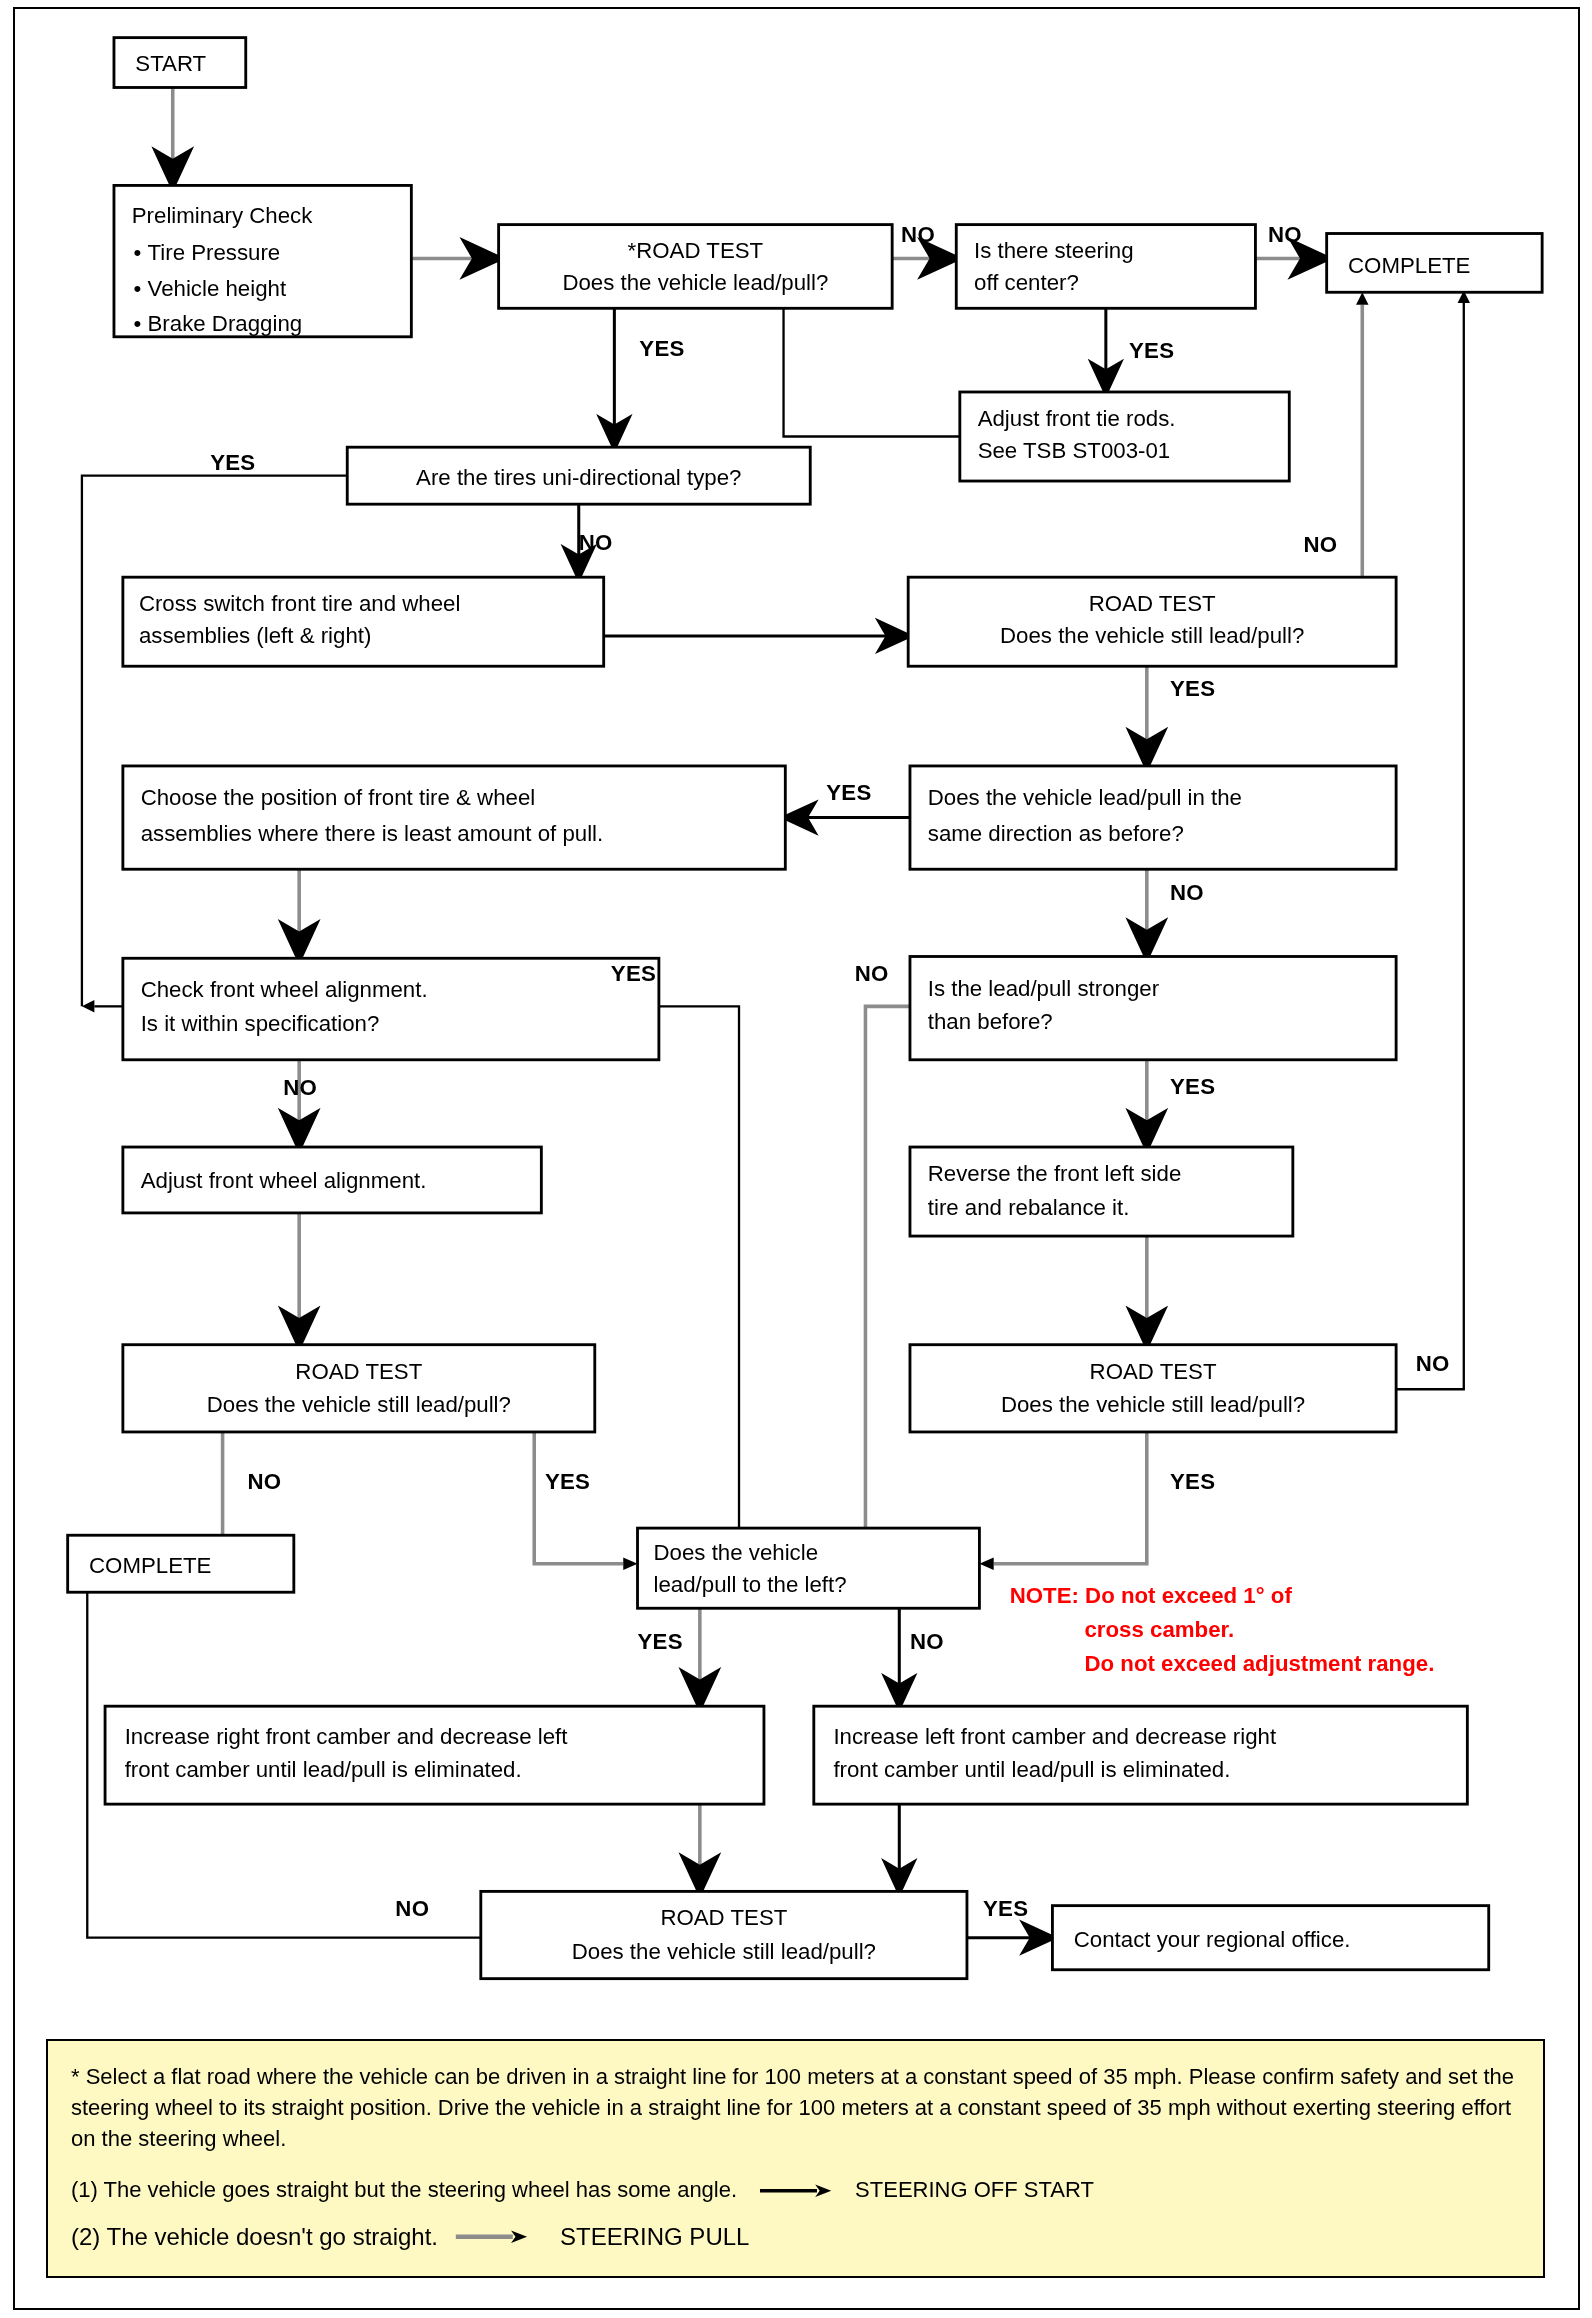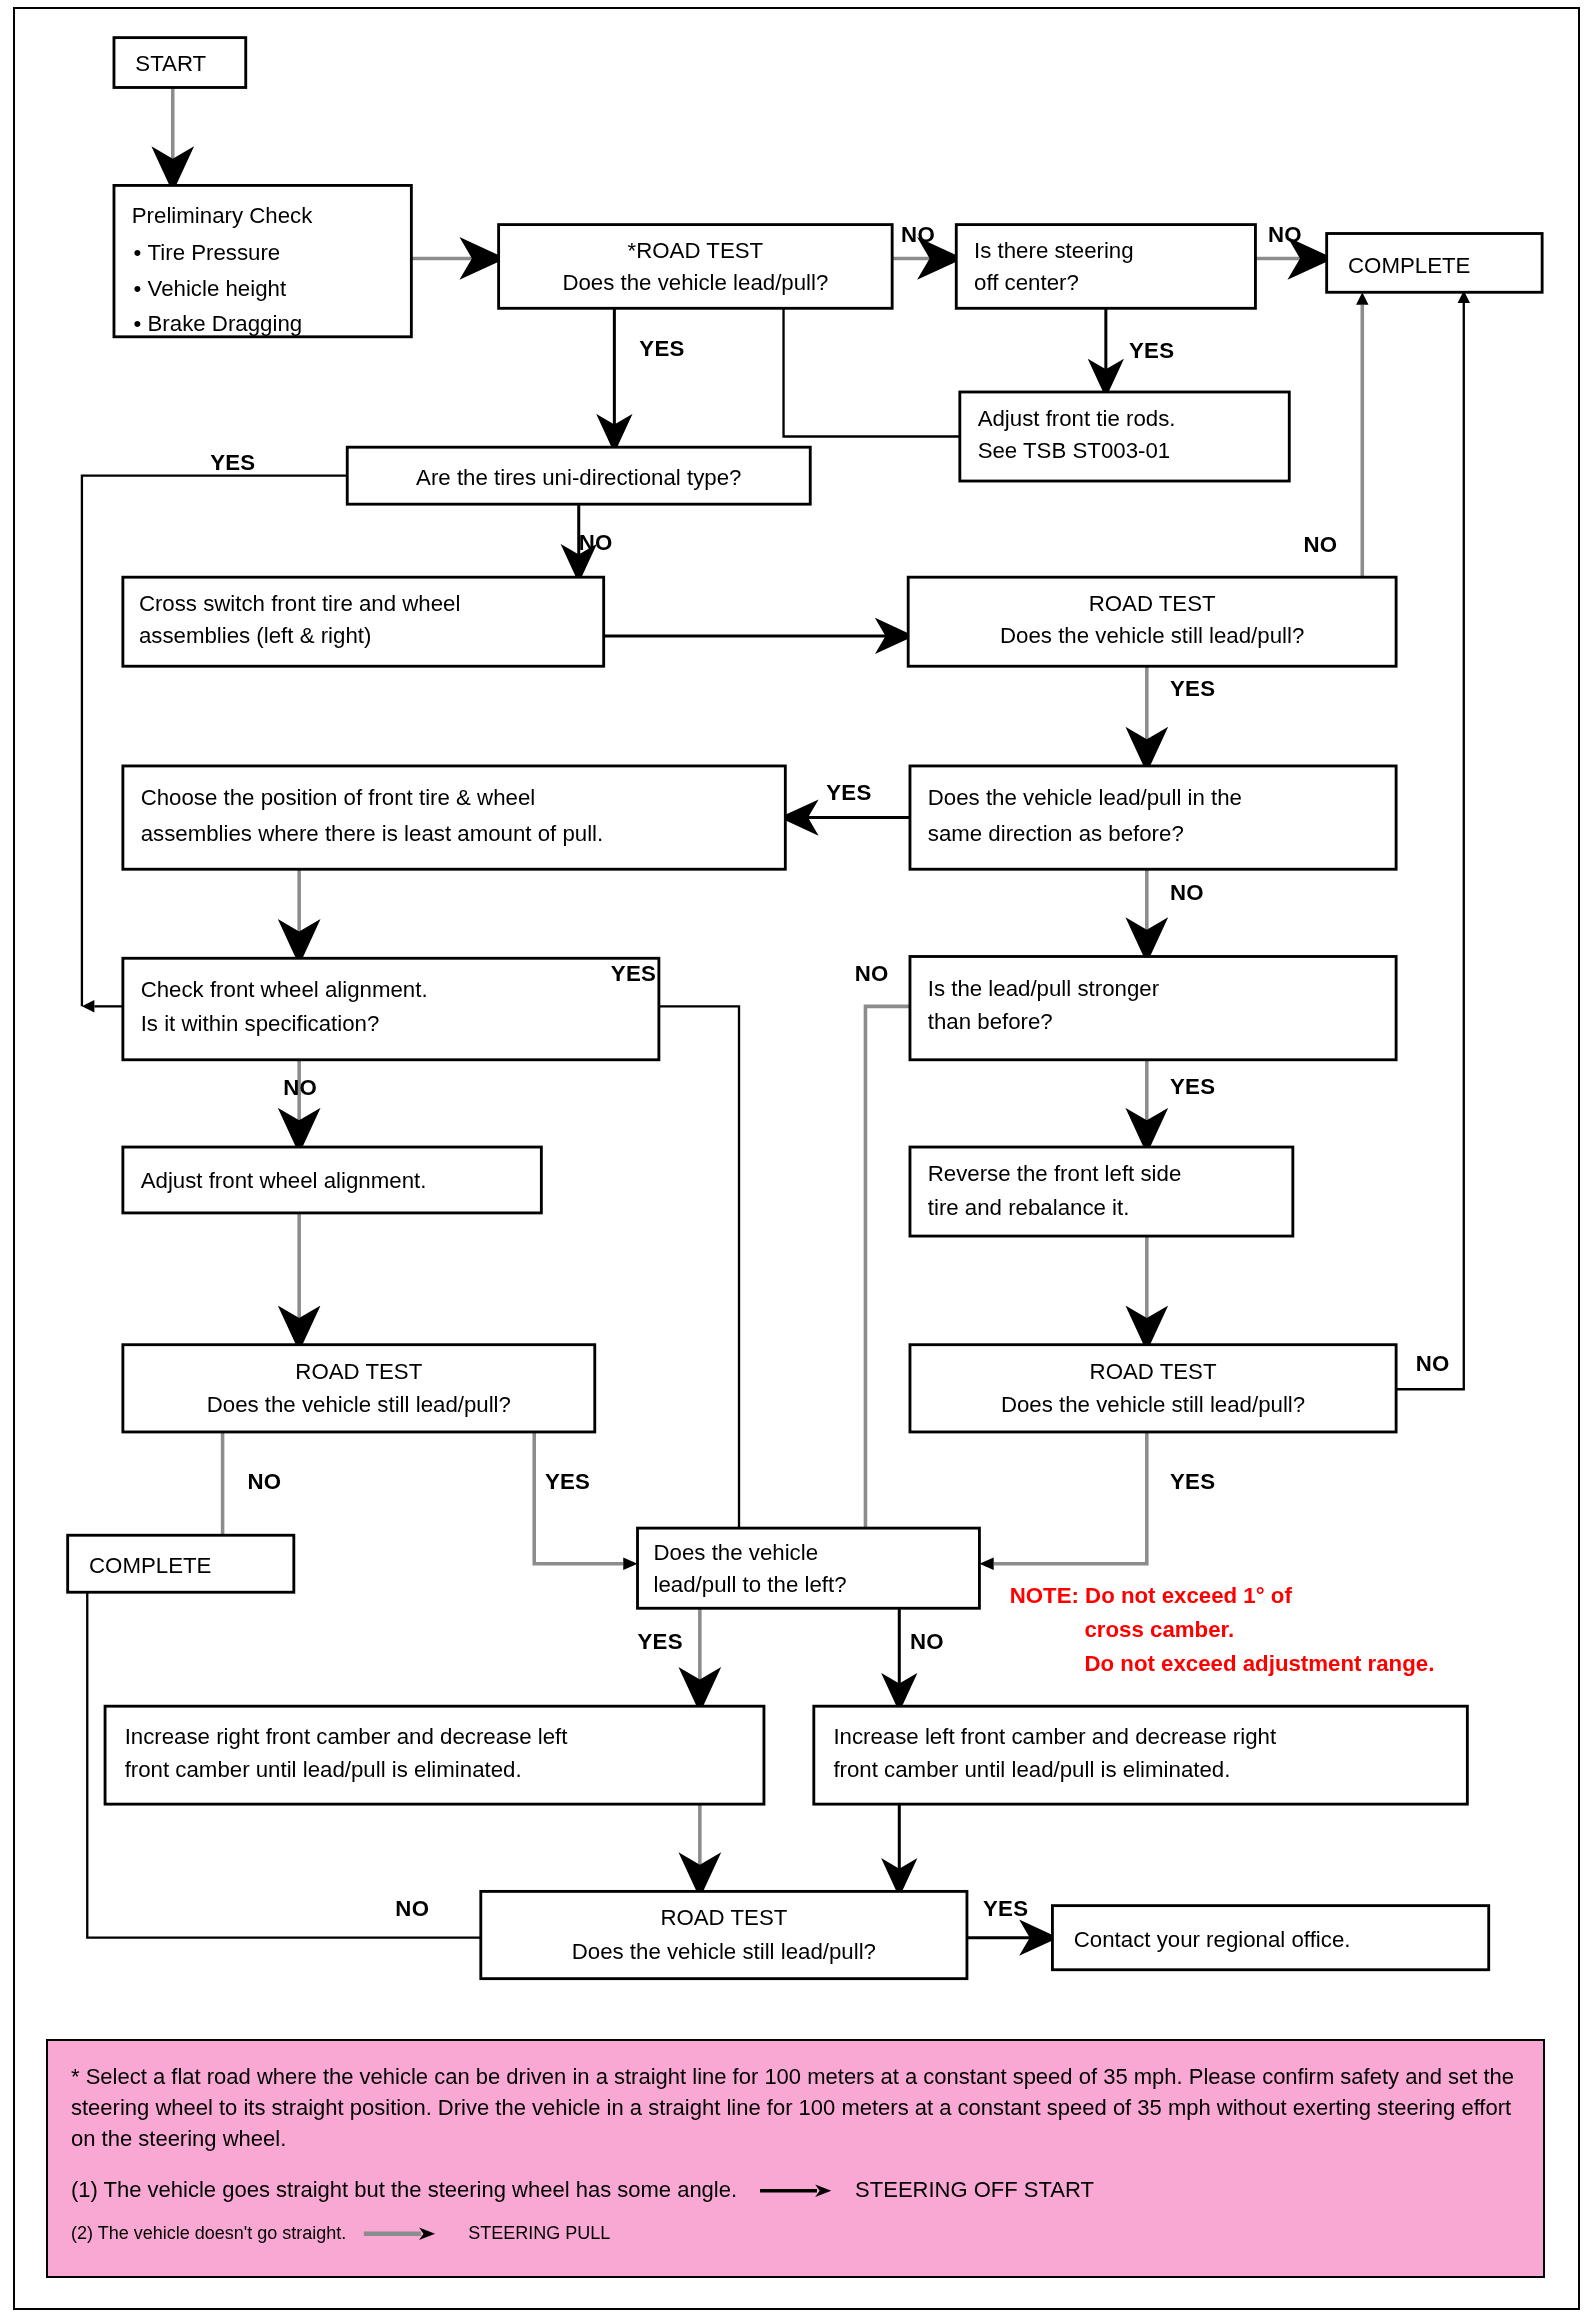--- a/index.html
+++ b/index.html
@@ -23,21 +23,21 @@
   .tb{font-size:25px;}
   .lbl{font-size:25px;font-weight:bold;letter-spacing:.3px;}
   .note{font-size:25px;font-weight:bold;fill:#ff0000;}
   .ln-gray{stroke:#8c8c8c;stroke-width:4;fill:none;}
   .ln-blk{stroke:#000000;stroke-width:3.4;fill:none;}
   .ln-blk-thin{stroke:#000000;stroke-width:2.6;fill:none;}
   .ah-blk{fill:#000000;}
   #footnote-box{
     position:absolute;left:46px;top:2039px;
     width:1499px;height:239px;
-    border:2.7px solid #000;background:#f9a8d4;
+    border:2.7px solid #000;background:#fef9c3;
     box-sizing:border-box;
   }
 </style>
 </head>
 <body>
 
 <div id="page">
   <div id="outer-frame"></div>
 
   <svg id="flow" viewBox="0 0 1788 2604">
@@ -242,21 +242,21 @@
   <div id="footnote-box">
     <div style="padding:19.6px 23px 0 23px;font-size:22px;line-height:1.42;">* Select a flat road where the vehicle can be driven in a straight line for 100 meters at a constant speed of 35 mph. Please confirm safety and set the steering wheel to its straight position. Drive the vehicle in a straight line for 100 meters at a constant speed of 35 mph without exerting steering effort on the steering wheel.</div>
     <div style="display:flex;align-items:center;padding:23px 23px 0 23px;font-size:22px;gap:8px;">
       <span>(1) The vehicle goes straight but the steering wheel has some angle.</span>
       <svg width="77" height="19.6" style="margin:0 12.5px;" viewBox="0 0 86 22">
         <line x1="2" y1="11" x2="66" y2="11" stroke="#000" stroke-width="4"></line>
         <path d="M64,4 L82,11 L64,18 L69,11 Z" fill="#000"></path>
       </svg>
       <span>STEERING OFF START</span>
     </div>
-    <div style="display:flex;align-items:center;padding:19.6px 23px 0 23px;font-size:18px;">
+    <div style="display:flex;align-items:center;padding:19.6px 23px 0 23px;font-size:24px;">
       <span>(2) The vehicle doesn't go straight.</span>
       <svg width="82" height="19.6" style="margin:0 16px;" viewBox="0 0 92 22">
         <line x1="2" y1="11" x2="66" y2="11" stroke="#8c8c8c" stroke-width="5"></line>
         <path d="M64,4 L82,11 L64,18 L69,11 Z" fill="#000"></path>
       </svg>
       <span style="margin-left:8px;">STEERING PULL</span>
     </div>
   </div>
 </div>
 

